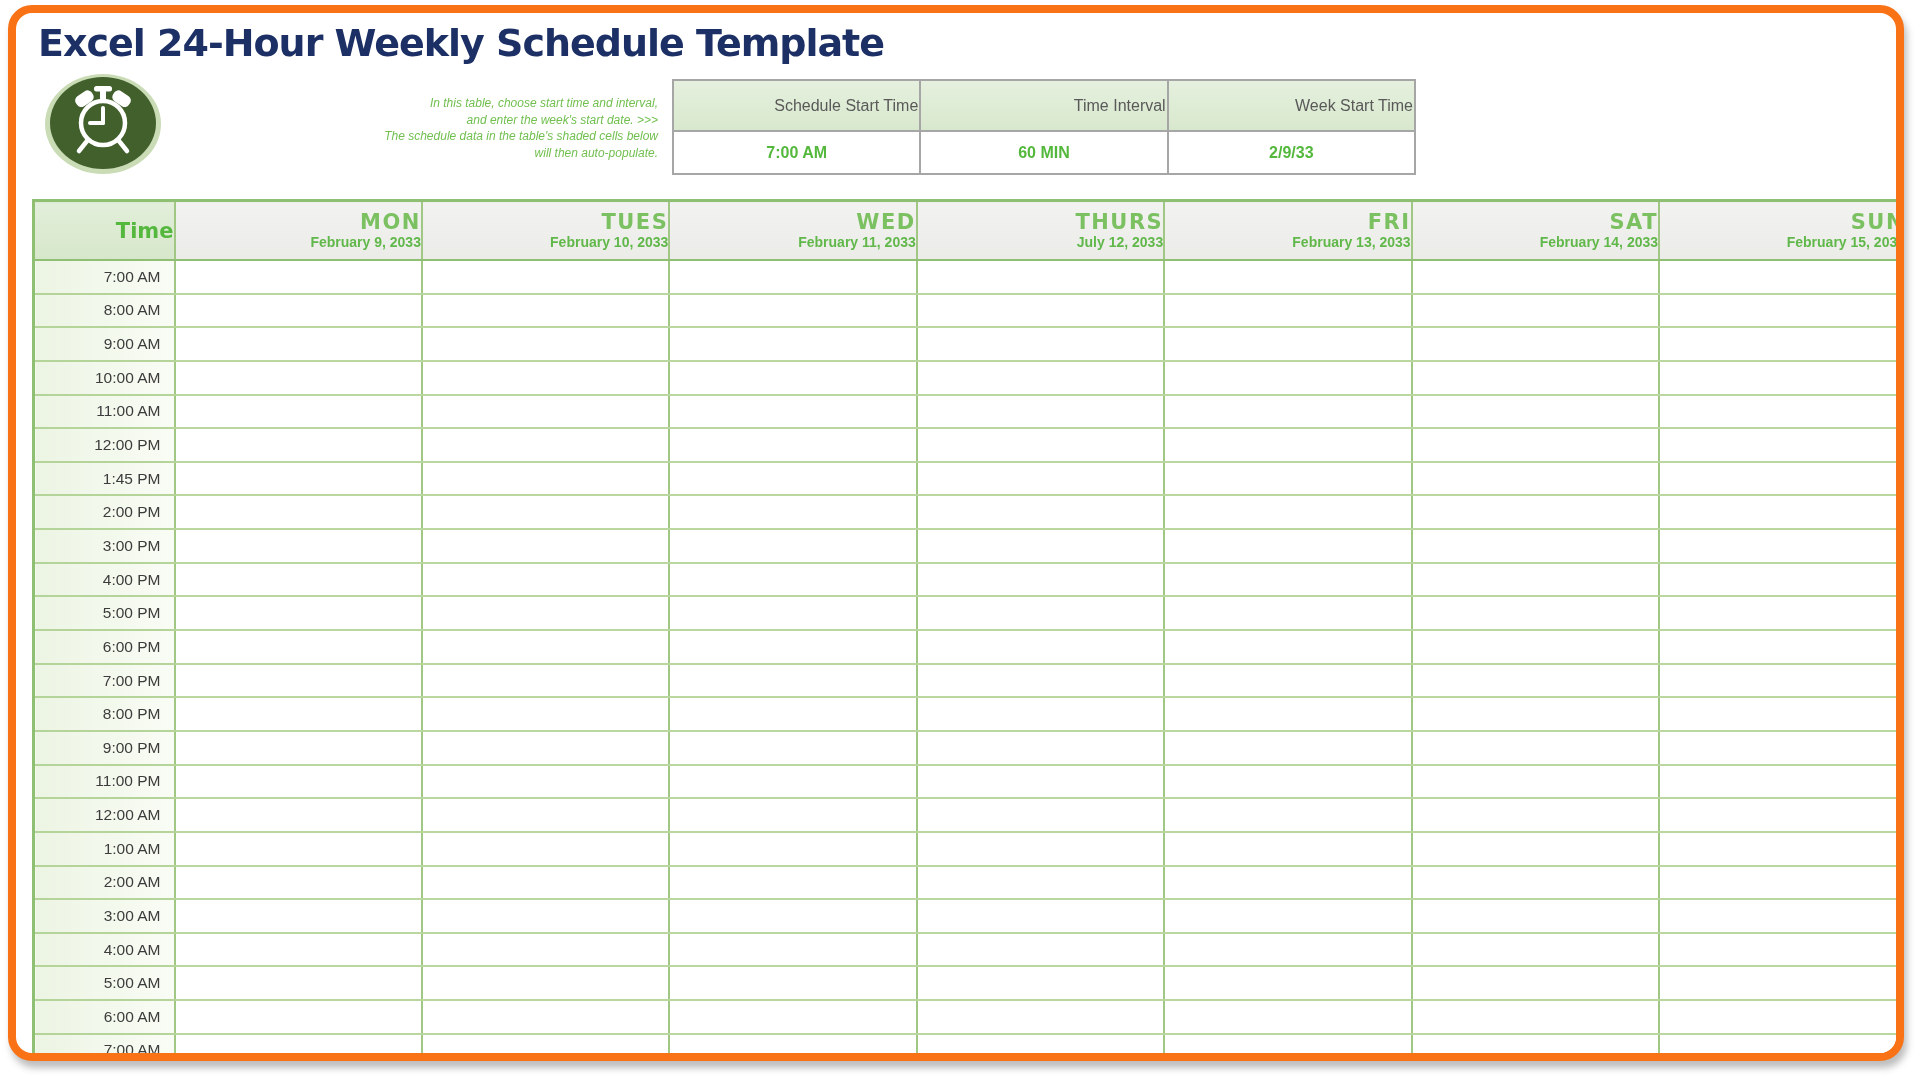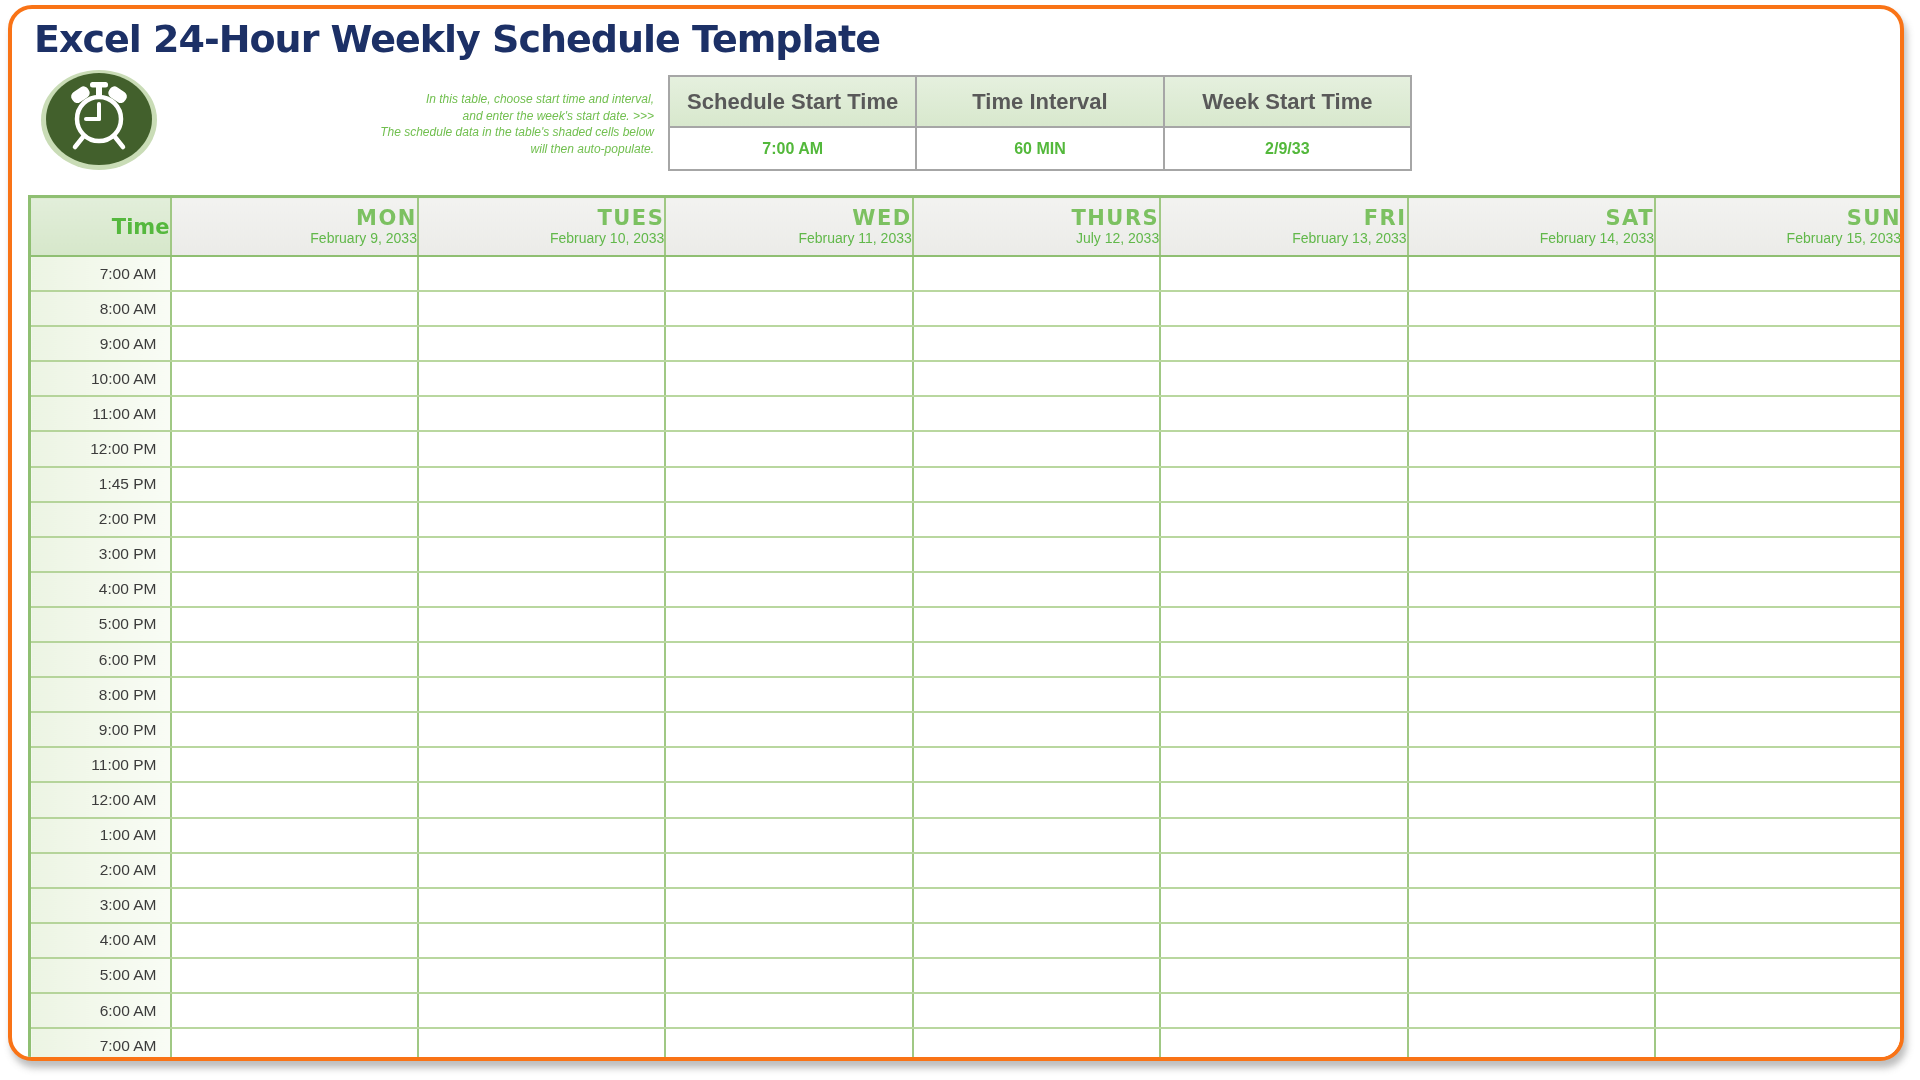--- a/index.html
+++ b/index.html
@@ -1,20 +1,20 @@
 <!DOCTYPE html>
 <html><head>
 <meta charset="utf-8">
 <style>
   html,body{margin:0;padding:0;background:#ffffff;}
   body{width:1920px;height:1080px;position:relative;font-family:"Liberation Sans",sans-serif;overflow:hidden;}
 
   .card{
     position:absolute;left:8px;top:5px;width:1896px;height:1056px;
-    background:#ffffff;border:4px solid #f97316;border-radius:24px;
+    background:#ffffff;border:8px solid #f97316;border-radius:24px;
     box-shadow:3px 7px 7px rgba(110,110,110,.45);
     box-sizing:border-box;overflow:hidden;
   }
 
   .page-title{
     position:absolute;left:22px;top:8px;margin:0;
     font-family:"DejaVu Sans","Liberation Sans",sans-serif;
     font-size:38px;font-weight:bold;color:#1c3066;letter-spacing:-1px;white-space:nowrap;
   }
 
@@ -27,22 +27,22 @@
   }
 
   table{border-collapse:collapse;}
 
   
   .settings{
     position:absolute;left:656px;top:66px;width:744px;table-layout:fixed;
   }
   .settings th{
     height:47px;background:linear-gradient(#e5f0de,#d8e8cd);
-    color:#595959;font-size:22px;font-weight:bold;
-    border:2px solid #a6a6a6;text-align:center;
+    color:#595959;font-size:16px;font-weight:normal;
+    border:2px solid #a6a6a6;text-align:right;
   }
   .settings td{
     height:39px;background:#ffffff;color:#53b83b;
     font-size:16px;font-weight:bold;border:2px solid #a6a6a6;text-align:center;
   }
 
   
   .schedule{
     position:absolute;left:16px;top:186px;width:1876px;height:870px;
     table-layout:fixed;border:3px solid #8fbf72;
@@ -56,21 +56,21 @@
     background:linear-gradient(#e2eeda,#d6e7ca);
     color:#55b83e;font-size:21px;font-weight:bold;
     font-family:"DejaVu Sans","Liberation Sans",sans-serif;
     text-align:right;
   }
   .schedule .day-head{background:linear-gradient(#f2f2f0,#ebebe8);text-align:right;}
   .day-name{
     font-size:21px;color:#7cc161;letter-spacing:1.5px;line-height:24px;
     font-family:"DejaVu Sans","Liberation Sans",sans-serif;
   }
-  .day-date{font-size:14px;color:#61b84a;font-weight:normal;line-height:17px;}
+  .day-date{font-size:14px;color:#61b84a;font-weight:bold;line-height:17px;}
 
   .schedule tbody tr{height:32.5px;}
   .schedule .time-cell{
     background:linear-gradient(to right,#ecf4e3,#f9fcf5);
     color:#3c3c3c;font-size:15.5px;font-weight:normal;
     text-align:right;padding:0 13px 0 0;
     border-left:2px solid #a0c884;border-right:2px solid #a0c884;
     border-top:2px solid #b5d49a;border-bottom:2px solid #b5d49a;
   }
   .schedule .slot{
@@ -285,20 +285,30 @@
           <th class="time-cell">6:00 PM</th>
           <td class="slot"></td>
           <td class="slot"></td>
           <td class="slot"></td>
           <td class="slot"></td>
           <td class="slot"></td>
           <td class="slot"></td>
           <td class="slot"></td>
         </tr>
         <tr>
+          <th class="time-cell">7:00 PM</th>
+          <td class="slot"></td>
+          <td class="slot"></td>
+          <td class="slot"></td>
+          <td class="slot"></td>
+          <td class="slot"></td>
+          <td class="slot"></td>
+          <td class="slot"></td>
+        </tr>
+        <tr>
           <th class="time-cell">8:00 PM</th>
           <td class="slot"></td>
           <td class="slot"></td>
           <td class="slot"></td>
           <td class="slot"></td>
           <td class="slot"></td>
           <td class="slot"></td>
           <td class="slot"></td>
         </tr>
         <tr>

